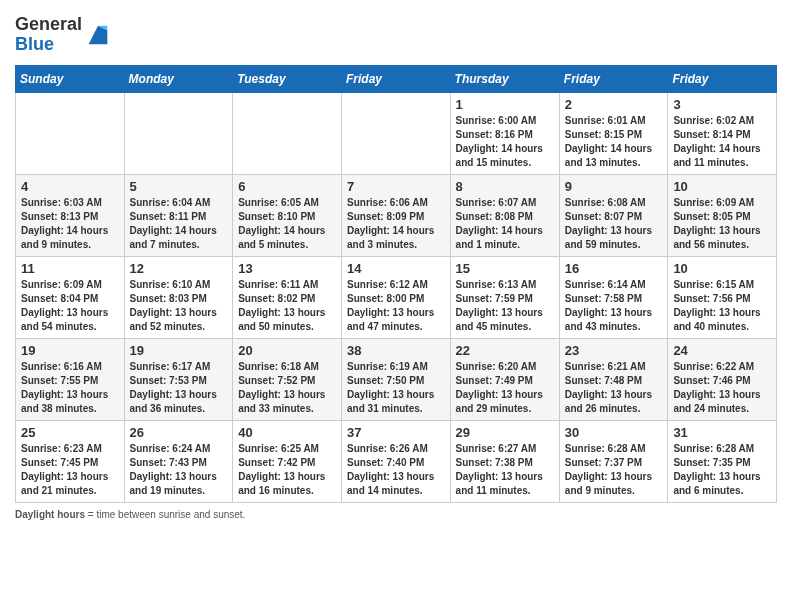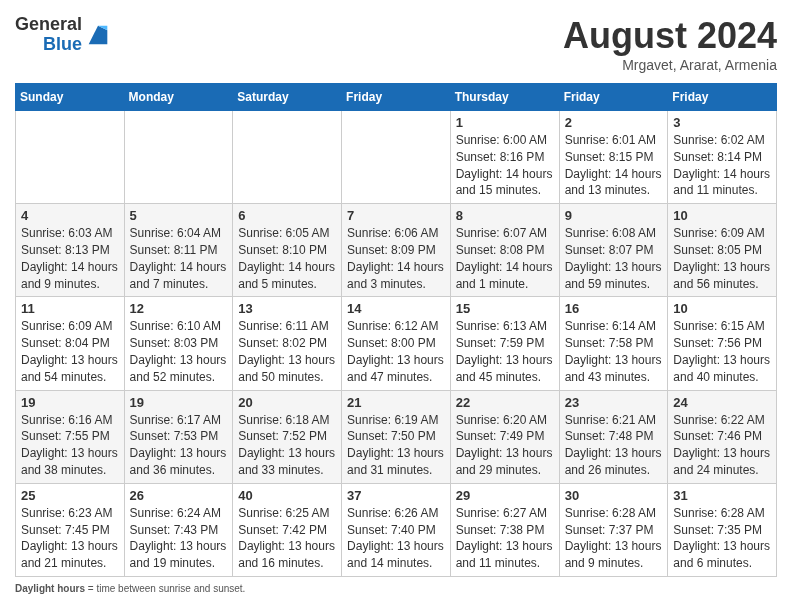--- a/index.html
+++ b/index.html
@@ -12,21 +12,20 @@
     }
     .header {
       display: flex;
       justify-content: space-between;
       align-items: flex-start;
       margin-bottom: 10px;
     }
     .logo {
       display: flex;
       align-items: center;
-      text-align: right;
     }
     .logo-text {
       font-size: 18px;
       font-weight: bold;
       line-height: 1.1;
     }
     .logo-general { color: #333; }
     .logo-blue { color: #1a6bb5; margin-top: 12px; }
     .logo-icon {
       width: 28px;
@@ -50,20 +49,21 @@
       border-collapse: collapse;
       font-size: 10.5px;
     }
     .calendar th {
       background: #1a6bb5;
       color: #fff;
       padding: 6px 4px;
       text-align: left;
       font-size: 12px;
       border: 1px solid #1a6bb5;
+      font-style: italic;
     }
     .calendar td {
       border: 1px solid #ccc;
       vertical-align: top;
       padding: 4px 5px;
       width: 113px;
       min-height: 80px;
       background: #fff;
     }
     .calendar tr:nth-child(even) td {
@@ -72,21 +72,22 @@
     .day-num {
       font-size: 13px;
       font-weight: bold;
       color: #333;
       display: block;
       margin-bottom: 2px;
     }
     .day-info {
       color: #333;
       line-height: 1.4;
-      font-size: 12px;
+      font-size: 10px;
+      font-weight: bold;
     }
     .empty-cell {
       background: #fff !important;
     }
     .footer-note {
       margin-top: 6px;
       font-size: 10px;
       color: #555;
     }
     .footer-note span {
@@ -104,32 +105,28 @@
           <span class="logo-general">General</span><br>
           <span class="logo-blue">Blue</span>
         </div>
         <svg class="logo-icon" viewBox="0 0 30 30">
           <polygon points="5,25 25,25 25,10 15,5" fill="#1a6bb5"></polygon>
           <polygon points="15,5 25,10 25,5" fill="#4db8ff"></polygon>
         </svg>
       </div>
     </div>
   </div>
-  <div class="title-block">
-    <div class="month-title">August 2024</div>
-    <div class="subtitle">Mrgavet, Ararat, Armenia</div>
-  </div>
 </div>
 
 <table class="calendar">
   <thead>
     <tr id="dow-row">
     <th>Sunday</th>
         <th>Monday</th>
-        <th>Saturday</th>
+        <th>Tuesday</th>
         <th>Friday</th>
         <th>Thursday</th>
         <th>Friday</th>
         <th>Friday</th>
       </tr>
   </thead>
   <tbody id="calendar-body">
   <tr>
         <td class="empty-cell"></td>
         <td class="empty-cell"></td>
@@ -215,21 +212,21 @@
         </td>
         <td>
           <span class="day-num">19</span>
           <div class="day-info">Sunrise: 6:17 AM<br>Sunset: 7:53 PM<br>Daylight: 13 hours and 36 minutes.</div>
         </td>
         <td>
           <span class="day-num">20</span>
           <div class="day-info">Sunrise: 6:18 AM<br>Sunset: 7:52 PM<br>Daylight: 13 hours and 33 minutes.</div>
         </td>
         <td>
-          <span class="day-num">21</span>
+          <span class="day-num">38</span>
           <div class="day-info">Sunrise: 6:19 AM<br>Sunset: 7:50 PM<br>Daylight: 13 hours and 31 minutes.</div>
         </td>
         <td>
           <span class="day-num">22</span>
           <div class="day-info">Sunrise: 6:20 AM<br>Sunset: 7:49 PM<br>Daylight: 13 hours and 29 minutes.</div>
         </td>
         <td>
           <span class="day-num">23</span>
           <div class="day-info">Sunrise: 6:21 AM<br>Sunset: 7:48 PM<br>Daylight: 13 hours and 26 minutes.</div>
         </td>

